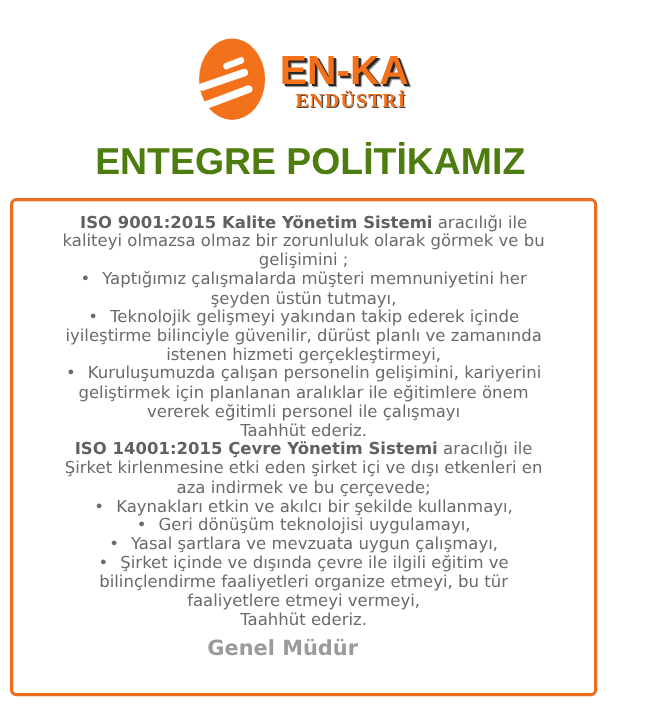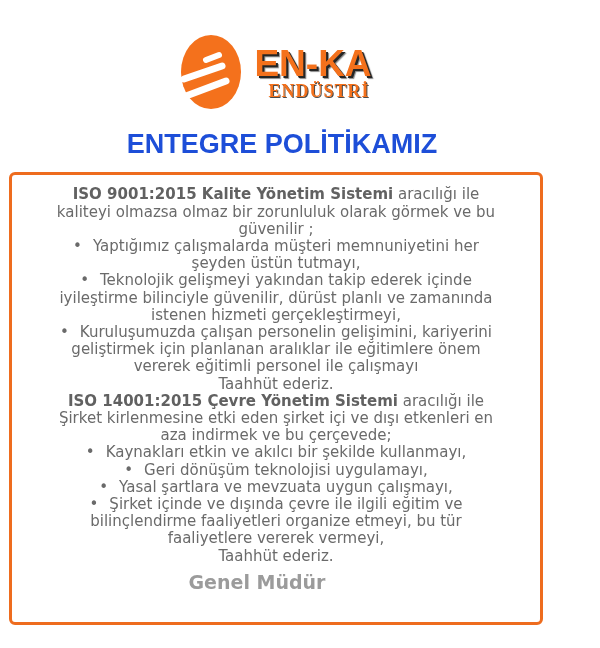--- a/index.html
+++ b/index.html
@@ -28,22 +28,22 @@
     font-weight:700;font-size:18px;line-height:1;
     letter-spacing:1px;color:#F4711C;
     text-shadow:1px 1px 0 #4a4a4a;
     margin-top:0;margin-right:2px;
   }
   
   .page-title{
     margin-top:13px;
     text-align:center;
     font-family:"Liberation Sans",sans-serif;
-    font-weight:700;font-size:27px;line-height:1.05;
-    color:#1d4ed8;letter-spacing:0px;padding-left:12px;
+    font-weight:700;font-size:34px;line-height:1.05;
+    color:#4d7c0f;letter-spacing:0px;padding-left:12px;
   }
   
   .policy-box{
     box-sizing:border-box;
     width:534px;height:453px;
     margin:14px auto 0 auto;
     border:3px solid #EE6C1E;
     border-radius:6px;
     padding:11px 16px 12px 16px;
     background:#ffffff;
@@ -81,37 +81,37 @@
       <div class="subtitle">ENDÜSTRİ</div>
     </div>
   </div>
 
   <div class="page-title">ENTEGRE POLİTİKAMIZ</div>
 
   <div class="policy-box">
     <div>
         <div class="line"><span class="b">ISO 9001:2015 Kalite Yönetim Sistemi</span><span> aracılığı ile</span></div>
         <div class="line"><span>kaliteyi olmazsa olmaz bir zorunluluk olarak görmek ve bu</span></div>
-        <div class="line"><span>güvenilir ;</span></div>
+        <div class="line"><span>gelişimini ;</span></div>
         <div class="line"><span class="bullet">•</span><span>Yaptığımız çalışmalarda müşteri memnuniyetini her</span></div>
         <div class="line"><span>şeyden üstün tutmayı,</span></div>
         <div class="line"><span class="bullet">•</span><span>Teknolojik gelişmeyi yakından takip ederek içinde</span></div>
         <div class="line"><span>iyileştirme bilinciyle güvenilir, dürüst planlı ve zamanında</span></div>
         <div class="line"><span>istenen hizmeti gerçekleştirmeyi,</span></div>
         <div class="line"><span class="bullet">•</span><span>Kuruluşumuzda çalışan personelin gelişimini, kariyerini</span></div>
         <div class="line"><span>geliştirmek için planlanan aralıklar ile eğitimlere önem</span></div>
         <div class="line"><span>vererek eğitimli personel ile çalışmayı</span></div>
         <div class="line"><span>Taahhüt ederiz.</span></div>
         <div class="line"><span class="b">ISO 14001:2015 Çevre Yönetim Sistemi</span><span> aracılığı ile</span></div>
         <div class="line"><span>Şirket kirlenmesine etki eden şirket içi ve dışı etkenleri en</span></div>
         <div class="line"><span>aza indirmek ve bu çerçevede;</span></div>
         <div class="line"><span class="bullet">•</span><span>Kaynakları etkin ve akılcı bir şekilde kullanmayı,</span></div>
         <div class="line"><span class="bullet">•</span><span>Geri dönüşüm teknolojisi uygulamayı,</span></div>
         <div class="line"><span class="bullet">•</span><span>Yasal şartlara ve mevzuata uygun çalışmayı,</span></div>
         <div class="line"><span class="bullet">•</span><span>Şirket içinde ve dışında çevre ile ilgili eğitim ve</span></div>
         <div class="line"><span>bilinçlendirme faaliyetleri organize etmeyi, bu tür</span></div>
-        <div class="line"><span>faaliyetlere vererek vermeyi,</span></div>
+        <div class="line"><span>faaliyetlere etmeyi vermeyi,</span></div>
         <div class="line"><span>Taahhüt ederiz.</span></div>
       </div>
     <div class="signature">Genel Müdür</div>
   </div>
 
 </div>
 
 </body></html>

